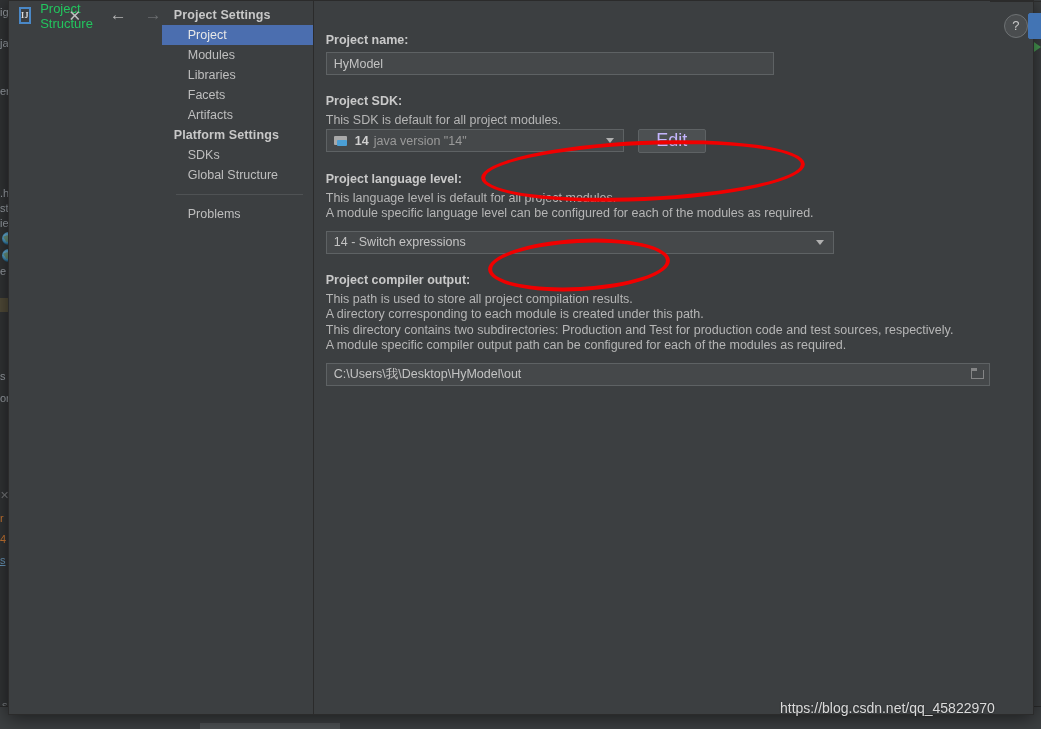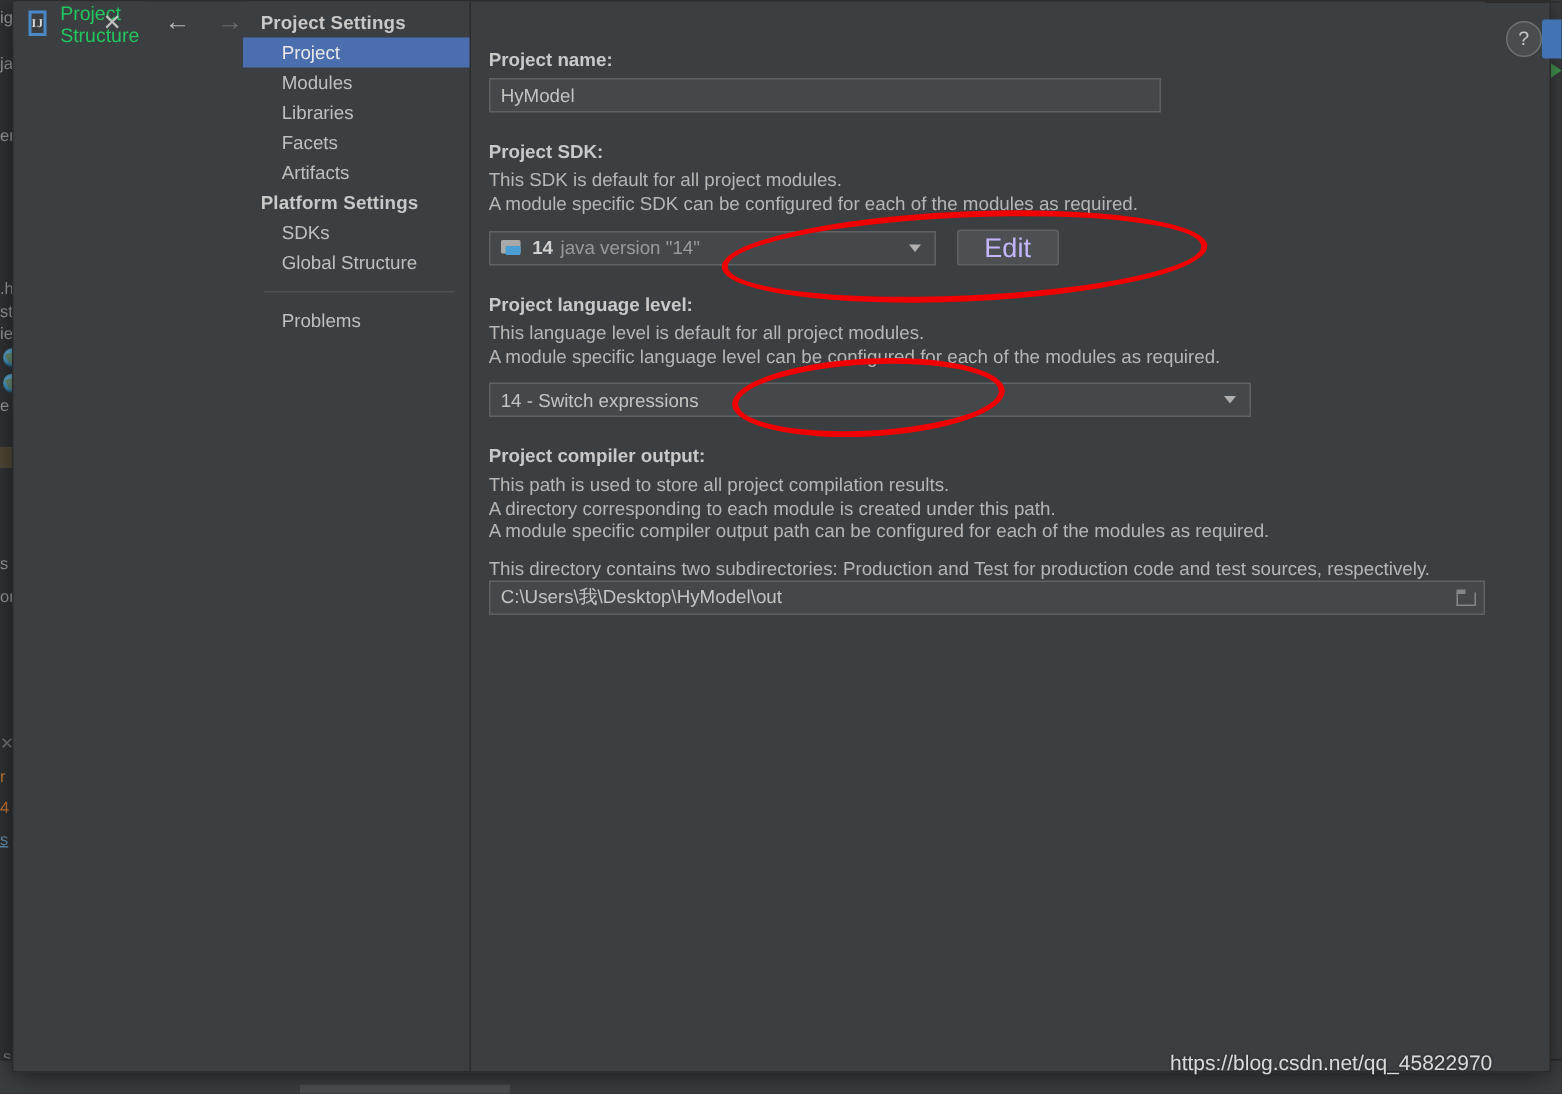--- a/index.html
+++ b/index.html
@@ -405,21 +405,20 @@
     <div id="main">
 
       <div class="block">
         <div class="label-strong">Project name:</div>
         <div class="field-input" id="project-name-input">HyModel</div>
       </div>
 
       <div class="block">
         <div class="label-strong">Project SDK:</div>
         <div class="desc">This SDK is default for all project modules.</div>
-        <div class="desc" style="margin-bottom:9px;">A module specific SDK can be configured for each of the modules as required.</div>
         <div id="sdk-row">
           <div class="combo" id="sdk-combo">
             <span class="sdk-folder"></span>
             <span class="sdk-ver">14</span>
             <span class="sdk-sub">java version "14"</span>
             <span class="arrow"></span>
           </div>
           <div id="edit-btn">Edit</div>
         </div>
       </div>
@@ -431,22 +430,22 @@
         <div class="combo" id="lang-combo">
           <span>14 - Switch expressions</span>
           <span class="arrow"></span>
         </div>
       </div>
 
       <div class="block">
         <div class="label-strong">Project compiler output:</div>
         <div class="desc">This path is used to store all project compilation results.</div>
         <div class="desc">A directory corresponding to each module is created under this path.</div>
+        <div class="desc">This directory contains two subdirectories: Production and Test for production code and test sources, respectively.</div>
         <div class="desc" style="margin-bottom:9px;">A module specific compiler output path can be configured for each of the modules as required.</div>
-        <div class="desc">This directory contains two subdirectories: Production and Test for production code and test sources, respectively.</div>
         <div class="field-input" id="compiler-path">
           <span class="path-text">C:\Users\我\Desktop\HyModel\out</span>
           <span class="browse-icon"></span>
         </div>
       </div>
 
       <div class="annot" id="annot-sdk"></div>
       <div class="annot" id="annot-lang"></div>
     </div>
   </div>

